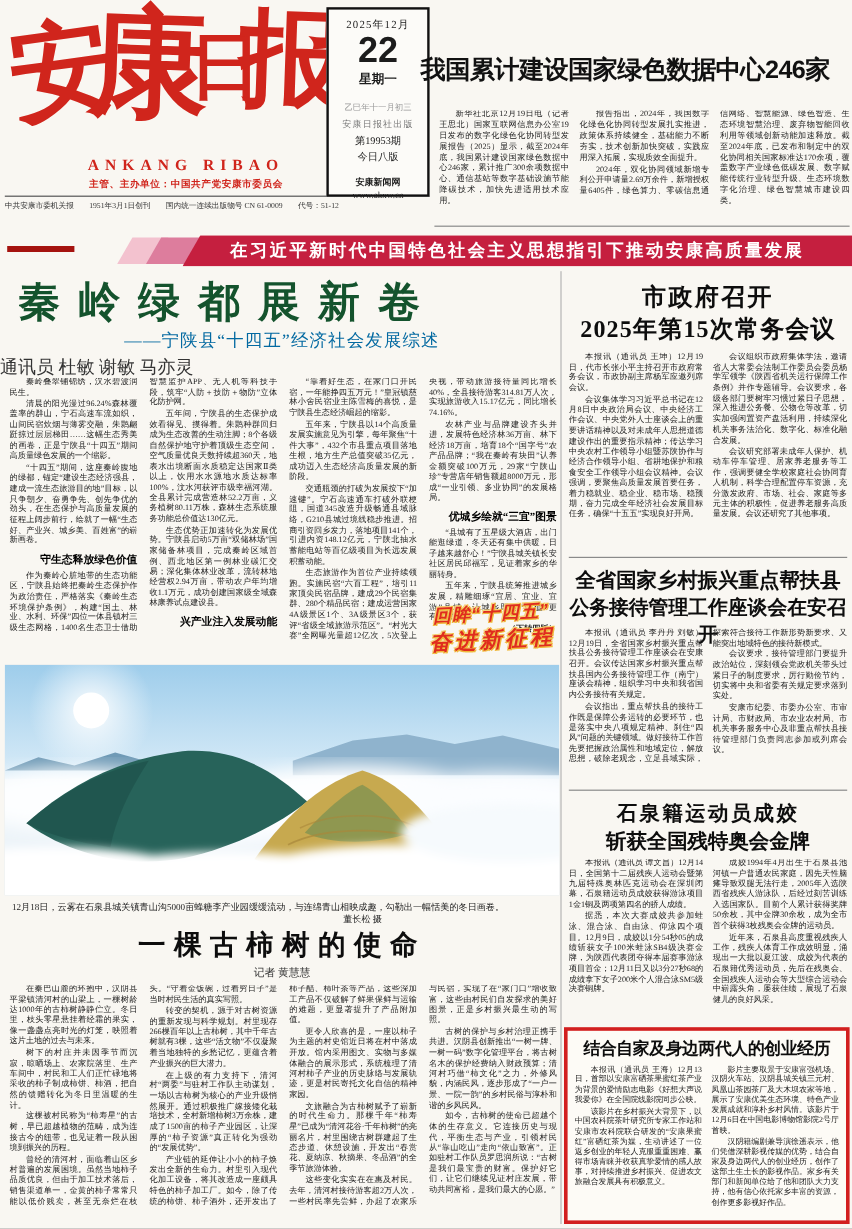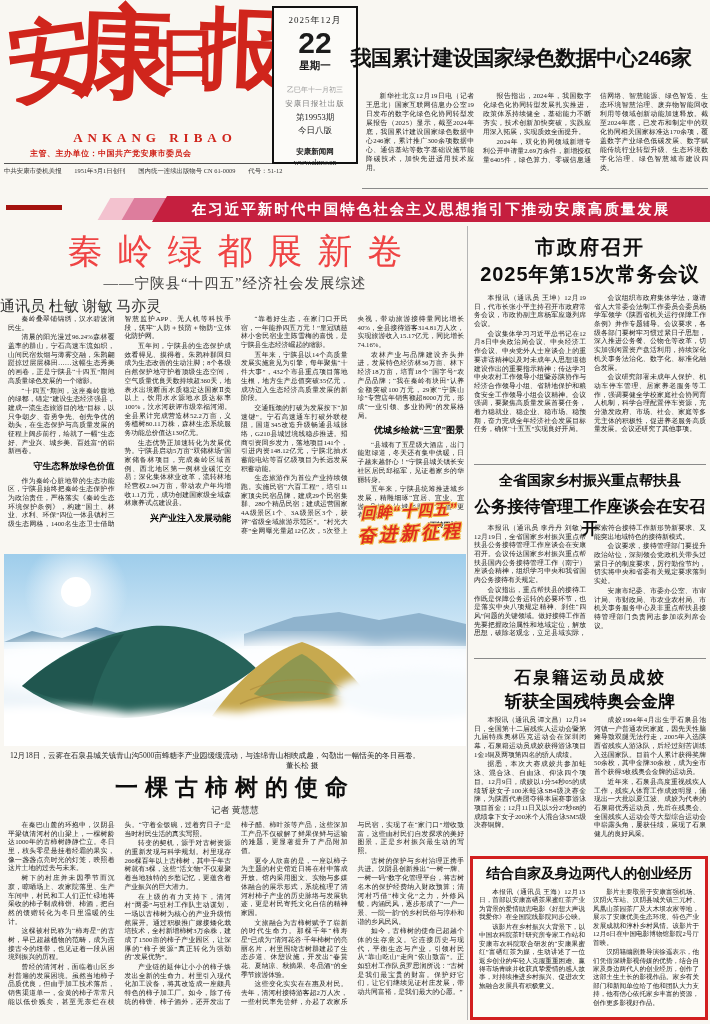--- a/index.html
+++ b/index.html
@@ -9,21 +9,21 @@
   
   .mast{position:absolute;left:8px;top:2px;width:262px;height:132px;color:#d0251c;
     font-family:"DejaVu Serif",serif;font-weight:bold;line-height:1}
   .mast span{position:absolute;display:block}
   .m1{left:0;top:14px;font-size:86px;transform:rotate(-8deg)}
   .m2{left:66px;top:0;font-size:100px;transform:rotate(2deg)}
   .m3{left:150px;top:24px;font-size:60px}
   .m4{left:192px;top:2px;font-size:88px;transform:rotate(2deg)}
   .latin{position:absolute;left:40px;top:130px;width:230px;text-align:center;color:#d0251c;
     font-family:"Liberation Serif",serif;font-weight:bold;font-size:13px;letter-spacing:5px}
-  .organizer{position:absolute;left:30px;top:148px;width:250px;text-align:left;color:#d0251c;
+  .organizer{position:absolute;left:30px;top:148px;width:250px;text-align:center;color:#d0251c;
     font-size:8px;font-weight:bold;letter-spacing:.5px}
   .footline{position:absolute;left:4px;top:163px;width:354px;border-top:1px solid #555;
     padding-top:3px;font-size:6.4px;color:#333;white-space:nowrap;overflow:hidden}
   
   .datebox{position:absolute;left:272px;top:6px;width:86px;height:158px;border:2px solid #111;
     text-align:center;padding-top:6px;background:#fcfbf8}
   .db-month{font-size:9px;letter-spacing:1px}
   .db-day{font-size:30px;font-weight:bold;line-height:1.05;font-family:"Liberation Sans",sans-serif}
   .db-week{font-size:10.5px;font-weight:bold;margin-top:0}
   .db-lunar{font-size:7px;color:#9a9a9a;margin-top:12px}
@@ -41,24 +41,24 @@
   .rule{position:absolute;height:1px;background:#8a8a8a}
   
   .banner{position:absolute;left:0;top:196px;width:626px;height:26px}
   .red-dash{position:absolute;left:6px;top:9px;width:56px;height:5px;background:#a5130f}
   .stripe1{position:absolute;left:104px;top:2px;width:30px;height:22px;background:#f3c2cf;transform:skewX(-30deg)}
   .stripe2{position:absolute;left:128px;top:2px;width:34px;height:22px;background:#dd7d9d;transform:skewX(-30deg)}
   .banner-bar{position:absolute;left:152px;top:0;width:558px;height:26px;background:#c51f3f;
     clip-path:polygon(15px 0,100% 0,100% 100%,0 100%);color:#fff;text-align:center;line-height:26px;
     font-family:"Liberation Sans",sans-serif;font-weight:bold;font-size:14.5px;letter-spacing:2px}
   
-  .main-h{position:absolute;left:0;top:228px;width:470px;text-align:center;font-weight:normal;
-    font-size:35px;letter-spacing:15px;text-indent:15px;color:#ef4444}
+  .main-h{position:absolute;left:0;top:228px;width:470px;font-weight:bold;
+    font-size:35px;letter-spacing:15px;text-indent:15px;color:#14532d}
   .main-sub{position:absolute;left:0;top:274px;width:470px;text-align:center;font-size:14.5px;
-    letter-spacing:1px;color:#404040}
+    letter-spacing:1px;color:#0369a1}
   .main-by{position:absolute;left:0;top:297px;width:470px;text-align:left;font-size:15px;color:#333}
   .colbody{overflow:hidden;text-align:justify;color:#222}
   .colbody p{text-indent:2em;margin-bottom:1px}
   .colbody h4{text-align:right;font-size:9px;font-weight:bold;margin:5px 0 4px;text-indent:0;color:#000}
   .colbody .p-right{text-align:right;text-indent:0;font-weight:bold}
   .main-b{position:absolute;left:8px;top:315px;width:456px;height:240px;column-count:4;column-gap:10px;
     font-size:6.8px;line-height:1.28}
   
   .badge{position:absolute;left:352px;top:502px;width:116px;height:48px;text-align:center;
     transform:rotate(-3deg);font-family:"Liberation Sans",sans-serif;font-weight:bold;font-style:italic;
@@ -71,26 +71,26 @@
   .credit{position:absolute;left:286px;top:761px;font-size:7.6px;color:#222}
   
   .per-h{position:absolute;left:0;top:772px;width:470px;text-align:center;font-weight:bold;
     font-size:23px;letter-spacing:7px;color:#0d0d0d}
   .per-by{position:absolute;left:0;top:804px;width:470px;text-align:center;font-size:9px;color:#333}
   .per-b{position:absolute;left:8px;top:821px;width:456px;height:199px;column-count:4;column-gap:10px;
     font-size:6.8px;line-height:1.28}
   
   .v-rule{position:absolute;left:467px;top:226px;width:1px;height:794px;background:#b5b5b5}
   .r-head{position:absolute;left:472px;width:236px;text-align:center;font-weight:bold;color:#0d0d0d;
-    font-family:Liberation Sans, sans-serif}
+    font-family:Liberation Serif, serif}
   .gov-h1{top:234px;font-size:20px;letter-spacing:2px}
   .gov-h2{top:261px;font-size:20px;letter-spacing:1px}
   .gov-b{position:absolute;left:474px;top:294px;width:232px;height:164px;column-count:2;column-gap:8px;
     font-size:6.8px;line-height:1.28}
-  .rec-h1{top:472px;font-size:14px;font-family:Liberation Serif, serif}
+  .rec-h1{top:472px;font-size:17px;font-family:Liberation Serif, serif}
   .rec-h2{top:496px;font-size:16.5px;font-family:"Liberation Sans",sans-serif}
   .rec-b{position:absolute;left:474px;top:524px;width:232px;height:128px;column-count:2;column-gap:8px;
     font-size:6.8px;line-height:1.28}
   .ath-h1{top:666px;font-size:17px;letter-spacing:2px;font-family:"Liberation Sans",sans-serif}
   .ath-h2{top:690px;font-size:17px;font-family:"Liberation Sans",sans-serif}
   .ath-b{position:absolute;left:474px;top:716px;width:232px;height:136px;column-count:2;column-gap:8px;
     font-size:6.8px;line-height:1.28}
   
   .moviebox{position:absolute;left:470px;top:856px;width:238px;height:164px;border:3px solid #d21f1f;
     background:#fdfbf6;padding:6px 6px 4px}

